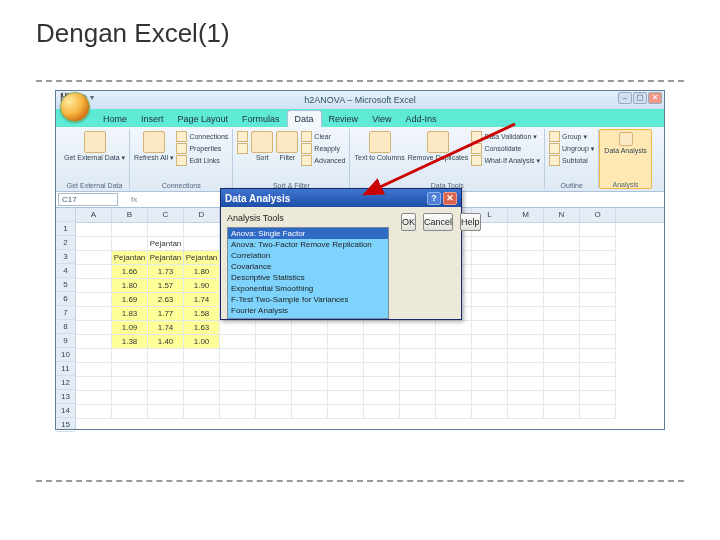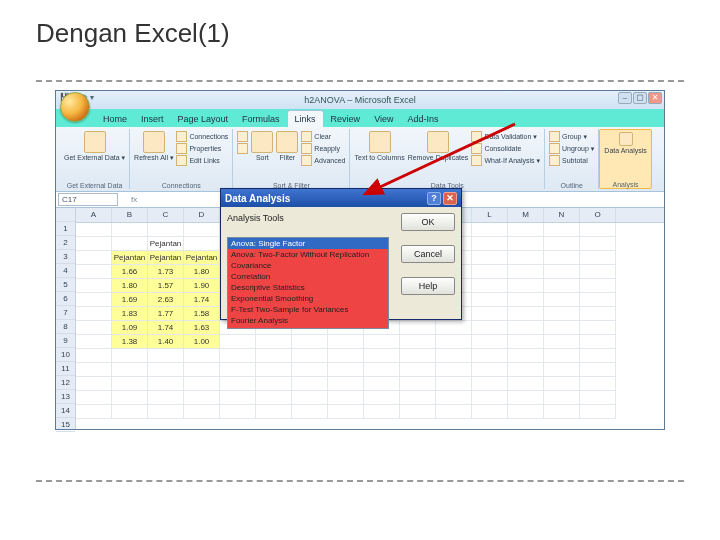--- a/index.html
+++ b/index.html
@@ -44,25 +44,25 @@
   .boldc { font-weight:normal; }
   .arrow { position:absolute; left:330px; top:119px; width:190px; height:80px; pointer-events:none; z-index:30; }
   .dialog { position:absolute; left:220px; top:188px; width:242px; height:132px; background:#ece9d8; border:1px solid #152a6a; box-shadow:2px 2px 4px rgba(0,0,0,.3); z-index:20; }
   .dlg-title { height:18px; background:linear-gradient(#3f74d1,#1d4fa7); display:flex; align-items:center; justify-content:space-between; padding:0 4px; color:#fff; font-size:10px; font-weight:bold; }
   .dlg-title .dbtns { display:flex; gap:2px; }
   .dlg-title .dbtns span { width:14px; height:13px; background:#4f7fd6; border:1px solid #8fb1e8; border-radius:2px; font-size:9px; text-align:center; line-height:11px; color:#fff; }
   .dlg-title .dbtns span.q { }
   .dlg-title .dbtns span.x { background:#d9634c; border-color:#f0a090; }
   .dlg-body { display:flex; padding:6px; gap:6px; }
   .dlg-left { flex:1; }
-  .dlg-left .lbl { font-size:9px; color:#222; margin-bottom:14px; }
-  .listbox { width:162px; height:92px; border:1px solid #7a8ba0; background:#ef4444; font-size:8px; color:#222; overflow:hidden; }
+  .dlg-left .lbl { font-size:9px; color:#222; margin-bottom:4px; }
+  .listbox { width:162px; height:92px; border:1px solid #7a8ba0; background:#7dd3fc; font-size:8px; color:#222; overflow:hidden; }
   .listbox div { padding:1px 3px; white-space:nowrap; }
   .listbox div.sel { background:#316ac5; color:#fff; }
-  .dlg-right { width:54px; display:flex; flex-direction:column; gap:14px; }
+  .dlg-right { width:54px; display:flex; flex-direction:row; gap:7px; }
   .dlg-btn { height:18px; border:1px solid #888; background:linear-gradient(#fefefe,#e2e2dc); font-size:9px; text-align:center; line-height:16px; color:#222; border-radius:2px; }
 </style>
 </head>
 <body>
 
 <div class="page-title">Dengan Excel(1)</div>
 <div class="dashed top"></div>
 <div class="dashed bot"></div>
 
 <div class="excel-win">
@@ -74,21 +74,21 @@
       <span>–</span>
       <span>▢</span>
       <span class="cl">✕</span>
     </div>
   </div>
   <div class="tabs">
     <span>Home</span>
     <span>Insert</span>
     <span>Page Layout</span>
     <span>Formulas</span>
-    <span class="active">Links</span>
+    <span class="active">Data</span>
     <span>Review</span>
     <span>View</span>
     <span>Add-Ins</span>
   </div>
   <div class="ribbon">
     <div class="rgroup">
       <div class="items">
         <div class="ritem">
             <div class="ic"></div>
             <span>Get External Data ▾</span>
@@ -512,23 +512,23 @@
     <div class="dbtns">
       <span class="q">?</span>
       <span class="x">✕</span>
     </div>
   </div>
   <div class="dlg-body">
     <div class="dlg-left">
       <div class="lbl">Analysis Tools</div>
       <div class="listbox" id="listbox">
           <div class="sel">Anova: Single Factor</div>
-          <div>Anova: Two-Factor Without Replication</div>
+          <div>Anova: Two-Factor Remove Replication</div>
+          <div>Correlation</div>
           <div>Covariance</div>
-          <div>Correlation</div>
           <div>Descriptive Statistics</div>
           <div>Exponential Smoothing</div>
           <div>F-Test Two-Sample for Variances</div>
           <div>Fourier Analysis</div>
         </div>
     </div>
     <div class="dlg-right">
       <div class="dlg-btn">OK</div>
       <div class="dlg-btn">Cancel</div>
       <div class="dlg-btn">Help</div>

